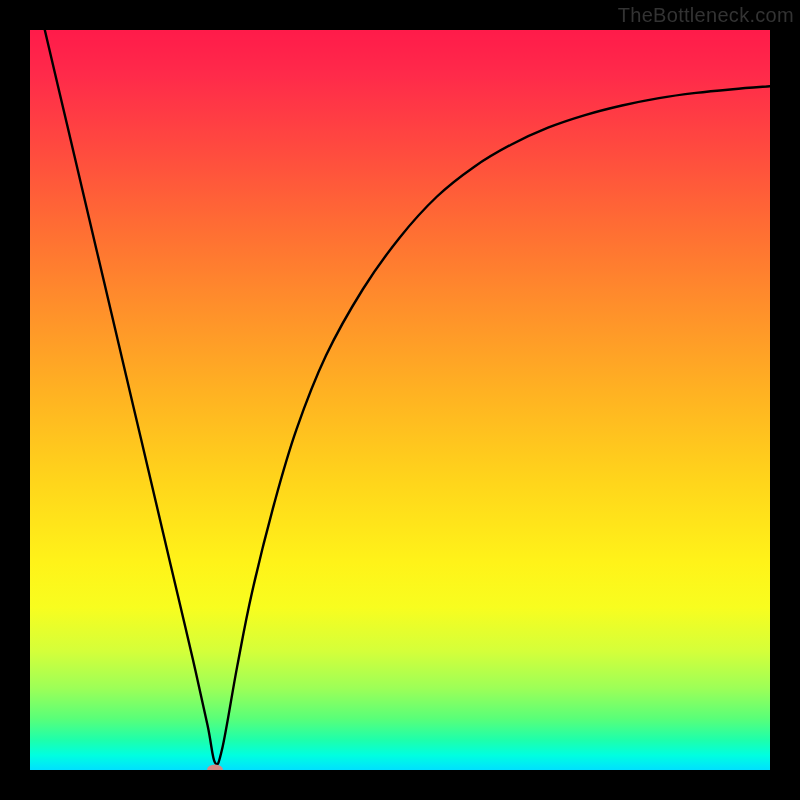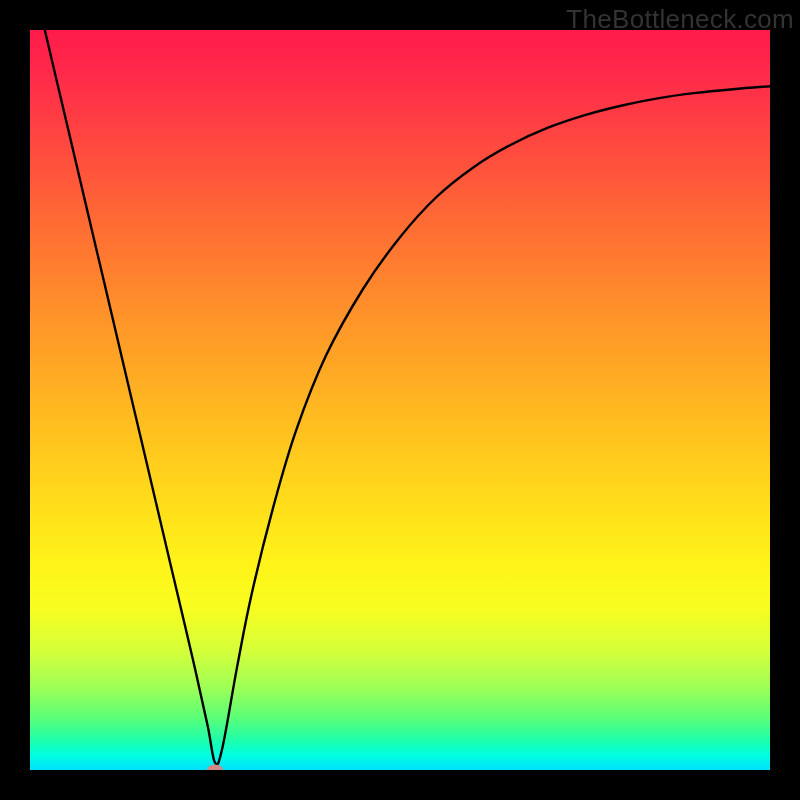--- a/index.html
+++ b/index.html
@@ -45,21 +45,21 @@
       #1dffac 96%,
       #00ffe0 98%,
       #00e0ff 100%
     );
   }
   .watermark {
     position: absolute;
     top: 4px;
     right: 6px;
     color: #333;
-    font-size: 26px;
+    font-size: 20px;
     font-weight: 500;
     letter-spacing: 0.3px;
     user-select: none;
   }
   .marker {
     position: absolute;
     width: 16px;
     height: 11px;
     border-radius: 50% / 50%;
     background: #d28885;

